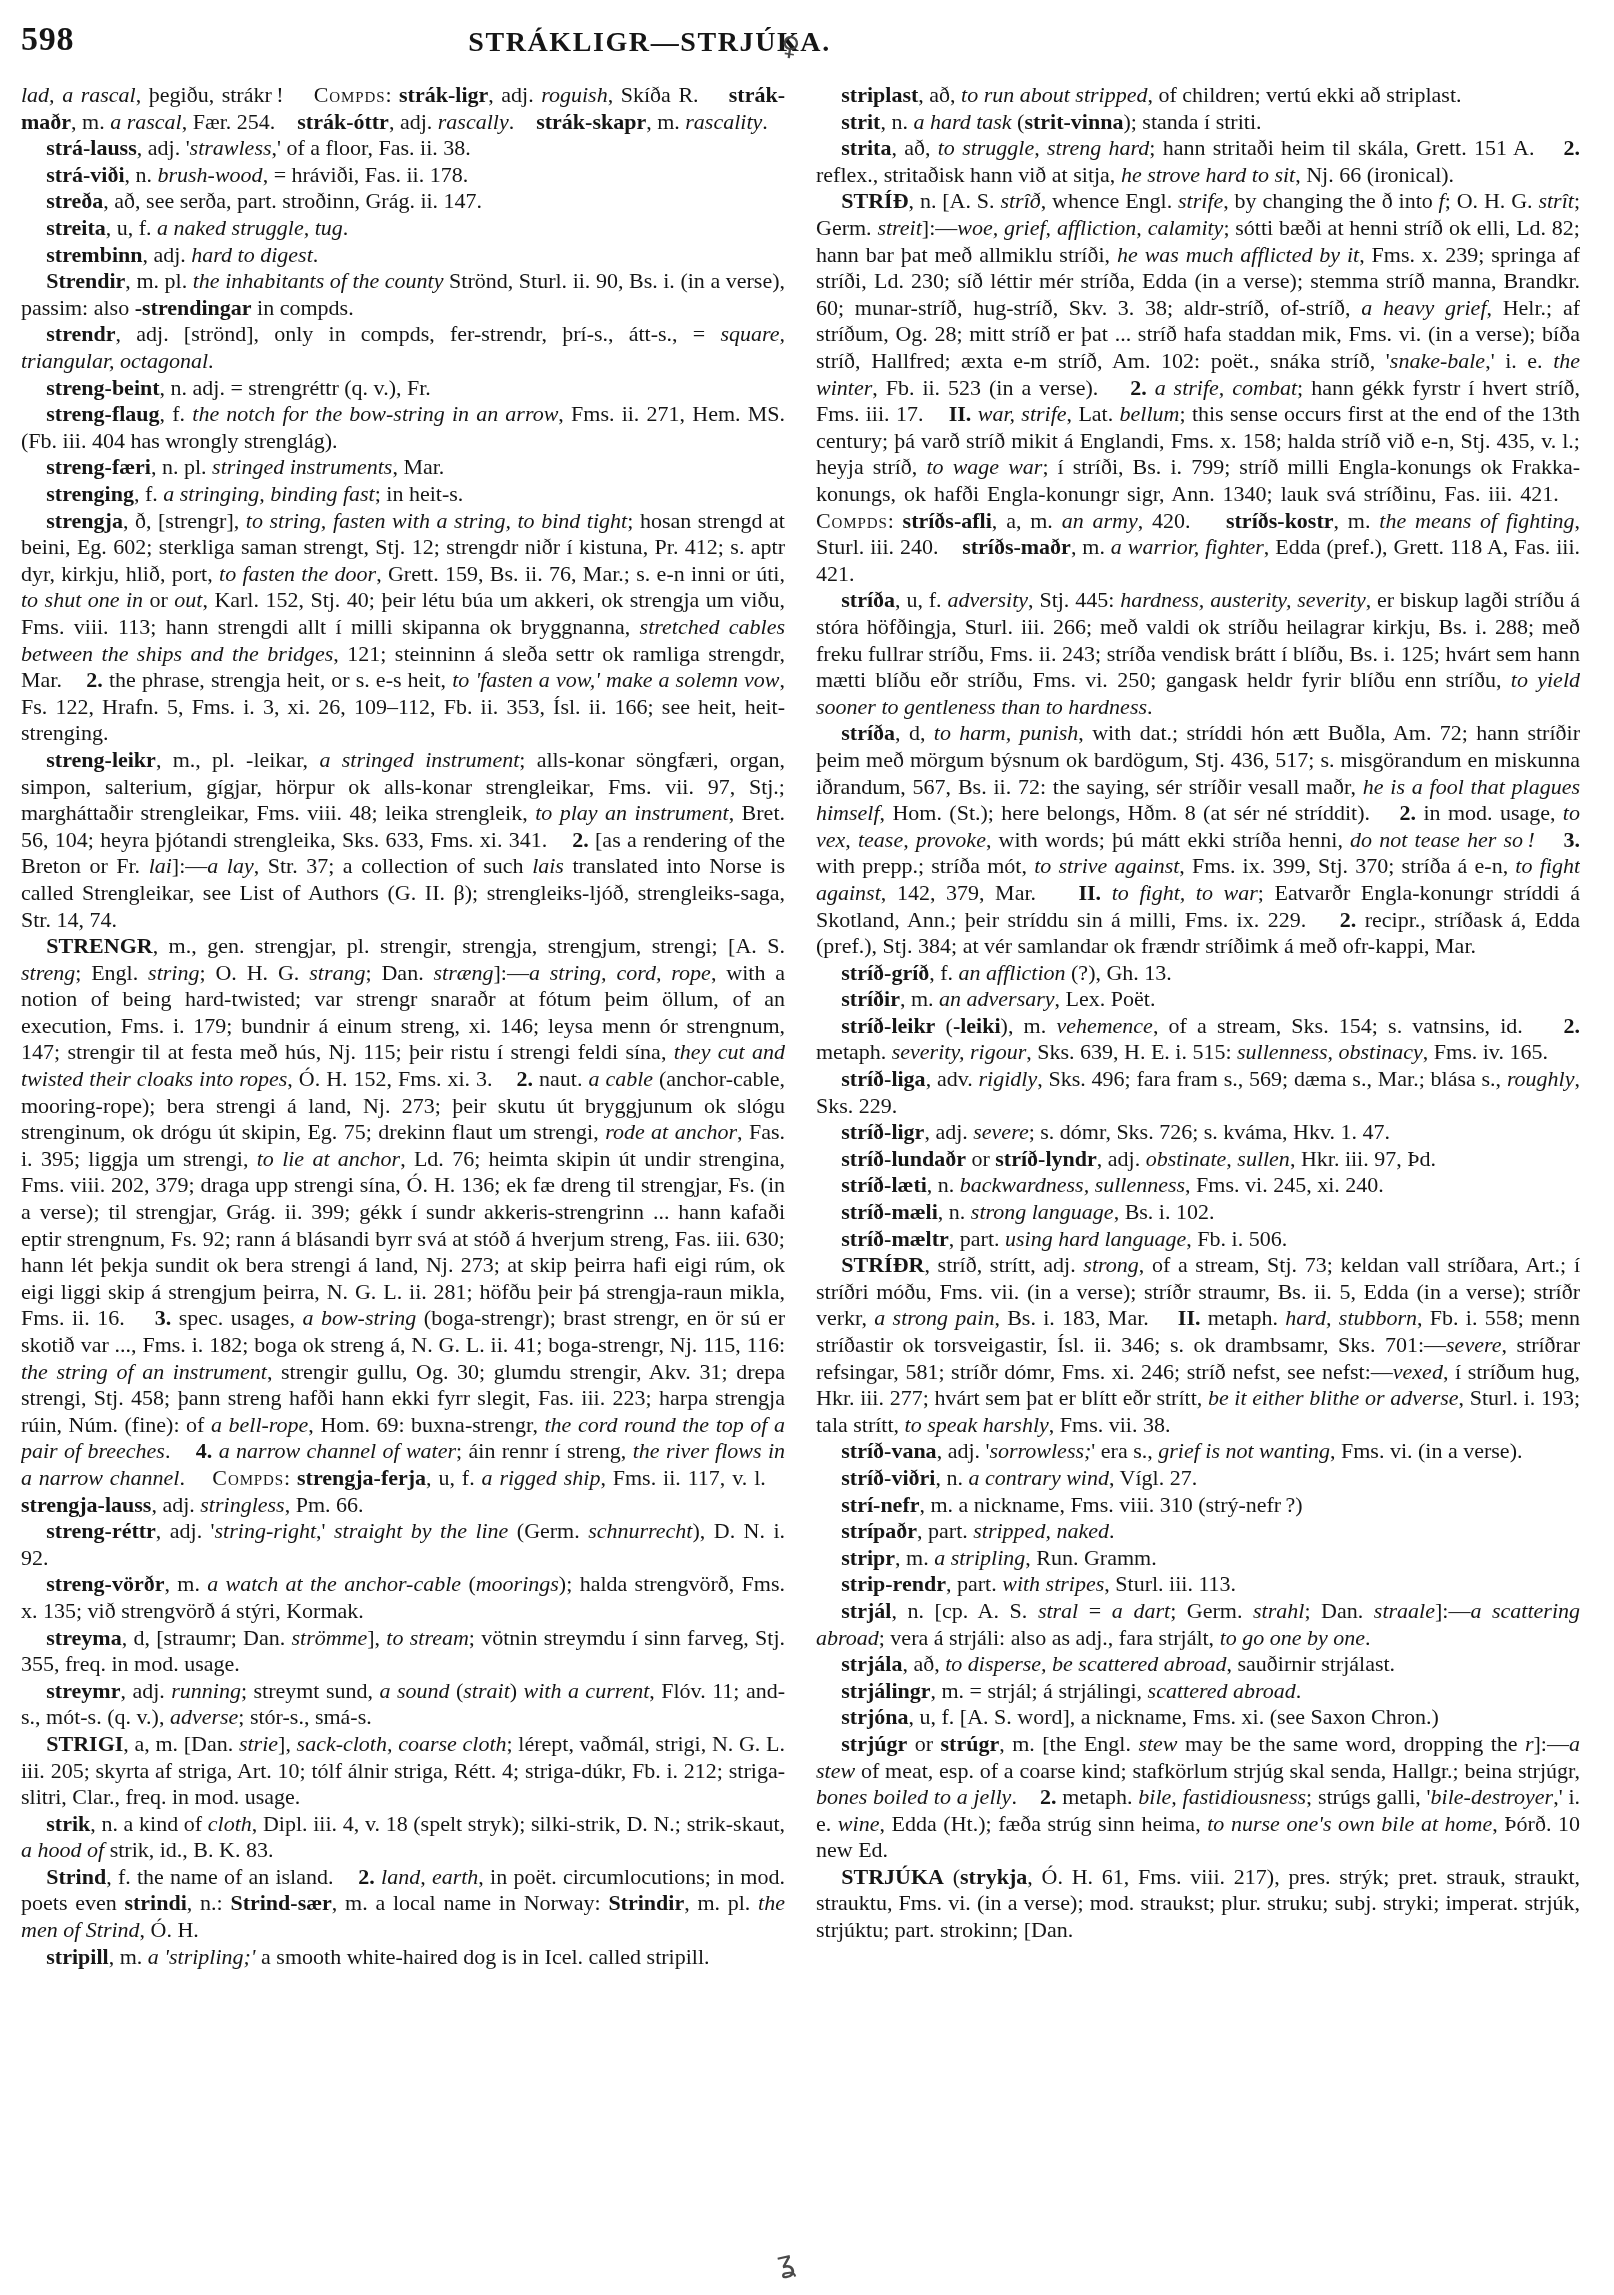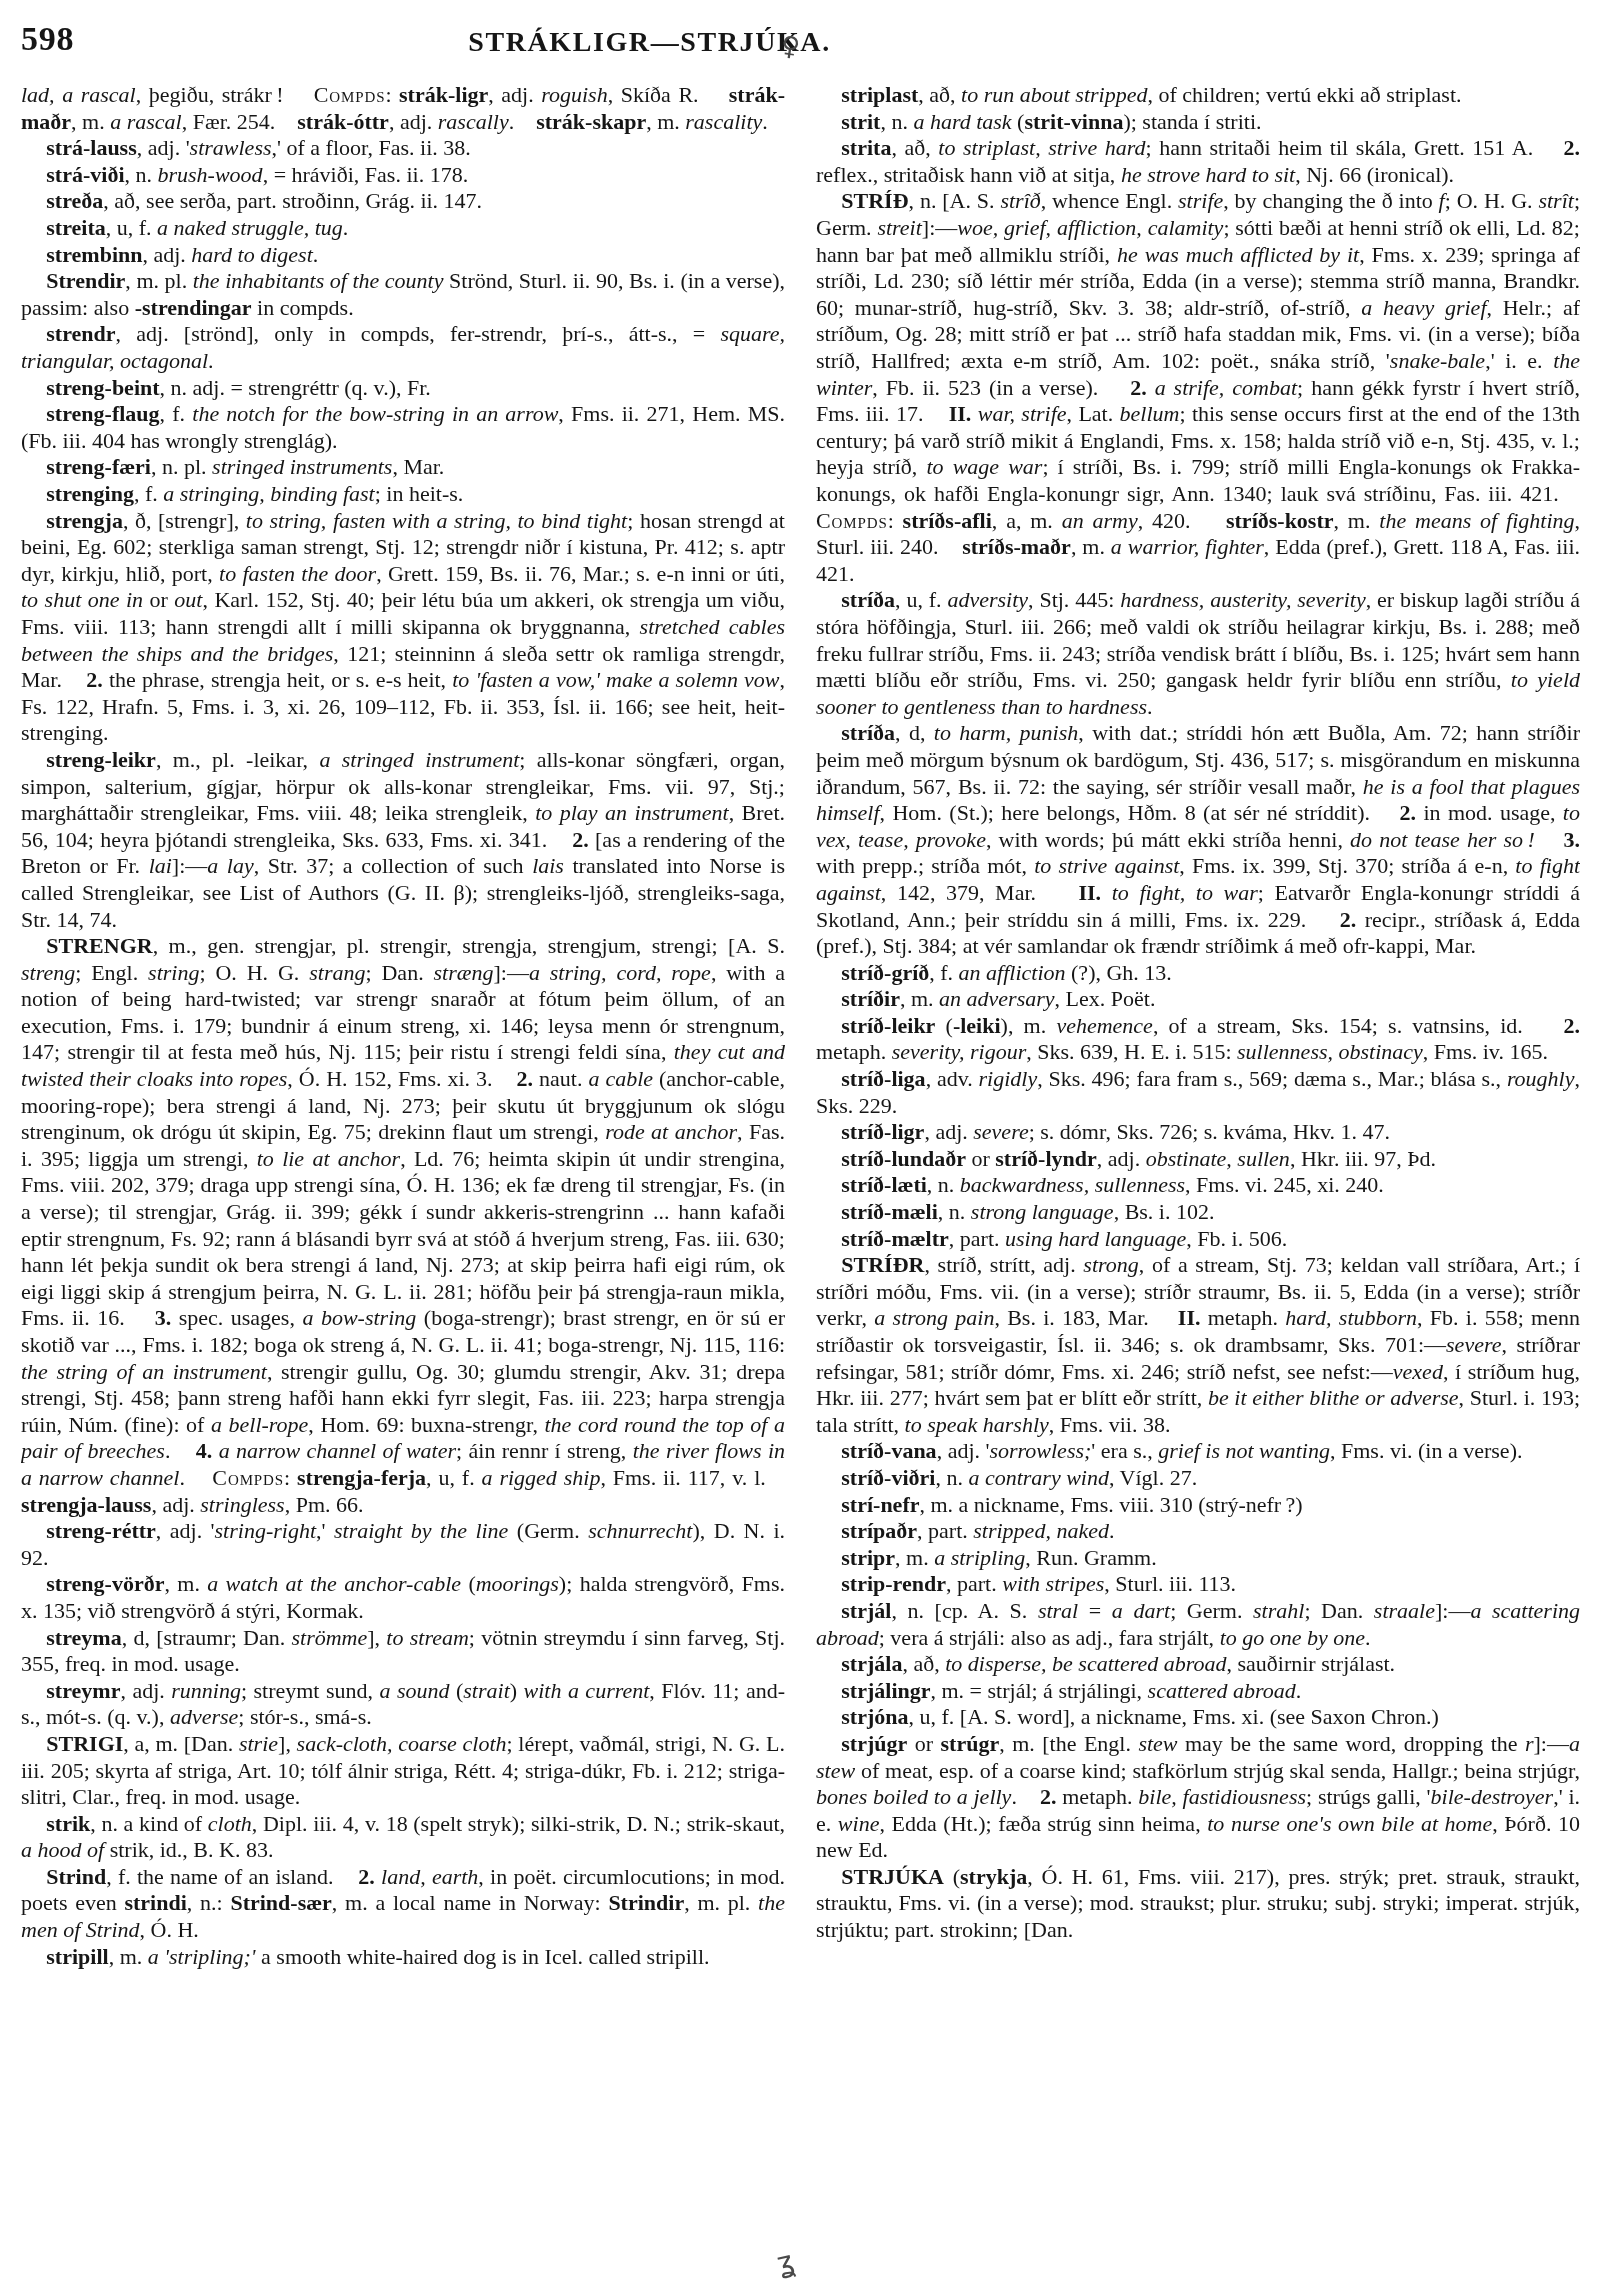--- a/index.html
+++ b/index.html
@@ -92,21 +92,21 @@
         <p class="entry"><b>streyma</b>, d, [straumr; Dan. <i>strömme</i>], <i>to stream</i>; vötnin streymdu í sinn farveg, Stj. 355, freq. in mod. usage.</p>
         <p class="entry"><b>streymr</b>, adj. <i>running</i>; streymt sund, <i>a sound</i> (<i>strait</i>) <i>with a current</i>, Flóv. 11; and-s., mót-s. (q. v.), <i>adverse</i>; stór-s., smá-s.</p>
         <p class="entry"><b>STRIGI</b>, a, m. [Dan. <i>strie</i>], <i>sack-cloth, coarse cloth</i>; lérept, vaðmál, strigi, N. G. L. iii. 205; skyrta af striga, Art. 10; tólf álnir striga, Rétt. 4; striga-dúkr, Fb. i. 212; striga-slitri, Clar., freq. in mod. usage.</p>
         <p class="entry"><b>strik</b>, n. a kind of <i>cloth</i>, Dipl. iii. 4, v. 18 (spelt stryk); silki-strik, D. N.; strik-skaut, <i>a hood of</i> strik, id., B. K. 83.</p>
         <p class="entry"><b>Strind</b>, f. the name of an island. &nbsp;&nbsp; <b>2.</b> <i>land, earth</i>, in poët. circumlocutions; in mod. poets even <b>strindi</b>, n.: <b>Strind-sær</b>, m. a local name in Norway: <b>Strindir</b>, m. pl. <i>the men of Strind</i>, Ó. H.</p>
         <p class="entry"><b>stripill</b>, m. <i>a 'stripling;'</i> a smooth white-haired dog is in Icel. called stripill.</p>
       </div>
     <div class="col">
         <p class="entry"><b>striplast</b>, að, <i>to run about stripped</i>, of children; vertú ekki að striplast.</p>
         <p class="entry"><b>strit</b>, n. <i>a hard task</i> (<b>strit-vinna</b>); standa í striti.</p>
-        <p class="entry"><b>strita</b>, að, <i>to striplast, strive hard</i>; hann stritaði heim til skála, Grett. 151 A. &nbsp;&nbsp; <b>2.</b> reflex., stritaðisk hann við at sitja, <i>he strove hard to sit</i>, Nj. 66 (ironical).</p>
+        <p class="entry"><b>strita</b>, að, <i>to struggle, streng hard</i>; hann stritaði heim til skála, Grett. 151 A. &nbsp;&nbsp; <b>2.</b> reflex., stritaðisk hann við at sitja, <i>he strove hard to sit</i>, Nj. 66 (ironical).</p>
         <p class="entry"><b>STRÍÐ</b>, n. [A. S. <i>strîð</i>, whence Engl. <i>strife</i>, by changing the ð into <i>f</i>; O. H. G. <i>strît</i>; Germ. <i>streit</i>]:—<i>woe, grief, affliction, calamity</i>; sótti bæði at henni stríð ok elli, Ld. 82; hann bar þat með allmiklu stríði, <i>he was much afflicted by it</i>, Fms. x. 239; springa af stríði, Ld. 230; síð léttir mér stríða, Edda (in a verse); stemma stríð manna, Brandkr. 60; munar-stríð, hug-stríð, Skv. 3. 38; aldr-stríð, of-stríð, <i>a heavy grief</i>, Helr.; af stríðum, Og. 28; mitt stríð er þat ... stríð hafa staddan mik, Fms. vi. (in a verse); bíða stríð, Hallfred; æxta e-m stríð, Am. 102: poët., snáka stríð, '<i>snake-bale</i>,' i. e. <i>the winter</i>, Fb. ii. 523 (in a verse). &nbsp;&nbsp; <b>2.</b> <i>a strife, combat</i>; hann gékk fyrstr í hvert stríð, Fms. iii. 17. &nbsp;&nbsp; <b>II.</b> <i>war, strife</i>, Lat. <i>bellum</i>; this sense occurs first at the end of the 13th century; þá varð stríð mikit á Englandi, Fms. x. 158; halda stríð við e-n, Stj. 435, v. l.; heyja stríð, <i>to wage war</i>; í stríði, Bs. i. 799; stríð milli Engla-konungs ok Frakka-konungs, ok hafði Engla-konungr sigr, Ann. 1340; lauk svá stríðinu, Fas. iii. 421. &nbsp;&nbsp; <sc>Compds</sc>: <b>stríðs-afli</b>, a, m. <i>an army</i>, 420. &nbsp;&nbsp; <b>stríðs-kostr</b>, m. <i>the means of fighting</i>, Sturl. iii. 240. &nbsp;&nbsp; <b>stríðs-maðr</b>, m. <i>a warrior, fighter</i>, Edda (pref.), Grett. 118 A, Fas. iii. 421.</p>
         <p class="entry"><b>stríða</b>, u, f. <i>adversity</i>, Stj. 445: <i>hardness, austerity, severity</i>, er biskup lagði stríðu á stóra höfðingja, Sturl. iii. 266; með valdi ok stríðu heilagrar kirkju, Bs. i. 288; með freku fullrar stríðu, Fms. ii. 243; stríða vendisk brátt í blíðu, Bs. i. 125; hvárt sem hann mætti blíðu eðr stríðu, Fms. vi. 250; gangask heldr fyrir blíðu enn stríðu, <i>to yield sooner to gentleness than to hardness</i>.</p>
         <p class="entry"><b>stríða</b>, d, <i>to harm, punish</i>, with dat.; stríddi hón ætt Buðla, Am. 72; hann stríðir þeim með mörgum býsnum ok bardögum, Stj. 436, 517; s. misgörandum en miskunna iðrandum, 567, Bs. ii. 72: the saying, sér stríðir vesall maðr, <i>he is a fool that plagues himself</i>, Hom. (St.); here belongs, Hðm. 8 (at sér né stríddit). &nbsp;&nbsp; <b>2.</b> in mod. usage, <i>to vex, tease, provoke</i>, with words; þú mátt ekki stríða henni, <i>do not tease her so !</i> &nbsp;&nbsp; <b>3.</b> with prepp.; stríða mót, <i>to strive against</i>, Fms. ix. 399, Stj. 370; stríða á e-n, <i>to fight against</i>, 142, 379, Mar. &nbsp;&nbsp; <b>II.</b> <i>to fight, to war</i>; Eatvarðr Engla-konungr stríddi á Skotland, Ann.; þeir stríddu sin á milli, Fms. ix. 229. &nbsp;&nbsp; <b>2.</b> recipr., stríðask á, Edda (pref.), Stj. 384; at vér samlandar ok frændr stríðimk á með ofr-kappi, Mar.</p>
         <p class="entry"><b>stríð-gríð</b>, f. <i>an affliction</i> (?), Gh. 13.</p>
         <p class="entry"><b>stríðir</b>, m. <i>an adversary</i>, Lex. Poët.</p>
         <p class="entry"><b>stríð-leikr</b> (<b>-leiki</b>), m. <i>vehemence</i>, of a stream, Sks. 154; s. vatnsins, id. &nbsp;&nbsp; <b>2.</b> metaph. <i>severity, rigour</i>, Sks. 639, H. E. i. 515: <i>sullenness, obstinacy</i>, Fms. iv. 165.</p>
         <p class="entry"><b>stríð-liga</b>, adv. <i>rigidly</i>, Sks. 496; fara fram s., 569; dæma s., Mar.; blása s., <i>roughly</i>, Sks. 229.</p>
         <p class="entry"><b>stríð-ligr</b>, adj. <i>severe</i>; s. dómr, Sks. 726; s. kváma, Hkv. 1. 47.</p>
         <p class="entry"><b>stríð-lundaðr</b> or <b>stríð-lyndr</b>, adj. <i>obstinate, sullen</i>, Hkr. iii. 97, Þd.</p>
         <p class="entry"><b>stríð-læti</b>, n. <i>backwardness, sullenness</i>, Fms. vi. 245, xi. 240.</p>

